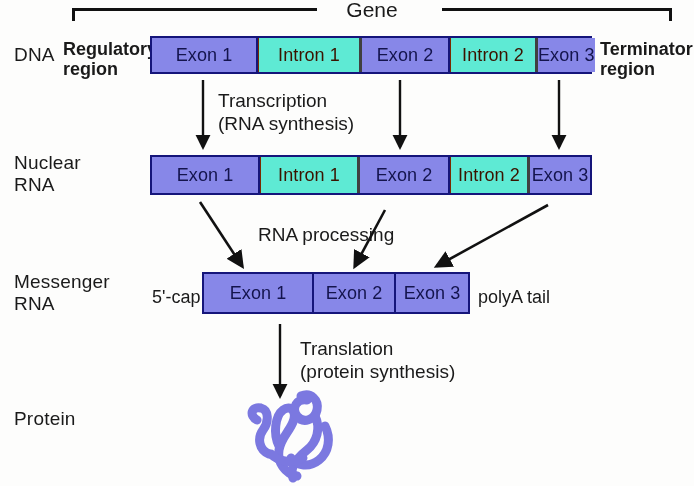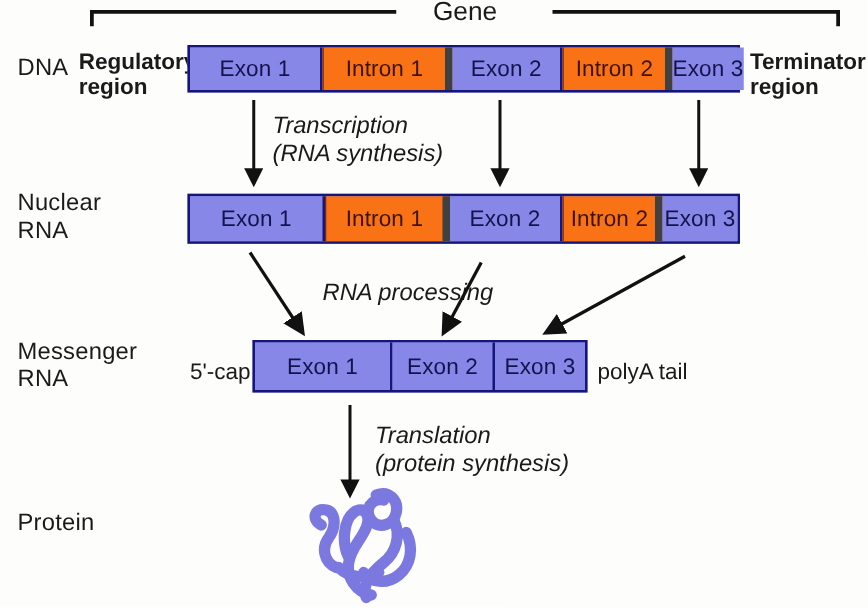--- a/index.html
+++ b/index.html
@@ -81,21 +81,21 @@
     justify-content: center;
     border-right: 2px solid #15157a;
     font-size: 18px;
     color: #101045;
     font-family: "Liberation Sans", sans-serif;
     white-space: nowrap;
     letter-spacing: 0.1px;
   }
   .seg:last-child { border-right: none; }
   .seg.exon   { background: #8787e8; color: #14144d; }
-  .seg.intron { background: #f97316; color: #3b1300; border-left: 1px solid #7a2a00; border-right: 6px solid #404040; }
+  .seg.intron { background: #5eead4; color: #3b1300; border-left: 1px solid #7a2a00; border-right: 3px solid #404040; }
   .seq-bar.mrna .seg { background: #8787e8; color: #14144d; }
 
   
   .side-note {
     position: absolute;
     font-size: 18px;
     color: #1a1a1a;
     line-height: 1.1;
     white-space: pre-line;
     font-family: "Liberation Sans", sans-serif;
@@ -103,21 +103,20 @@
   .side-note.bold { font-weight: bold; }
 
   
   .process-label {
     position: absolute;
     font-size: 19px;
     color: #1a1a1a;
     line-height: 1.2;
     white-space: pre-line;
     font-family: "Liberation Sans", sans-serif;
-    font-style: italic;
   }
 
   
   #arrows {
     position: absolute;
     left: 0; top: 0;
     width: 694px; height: 486px;
     pointer-events: none;
   }
 

